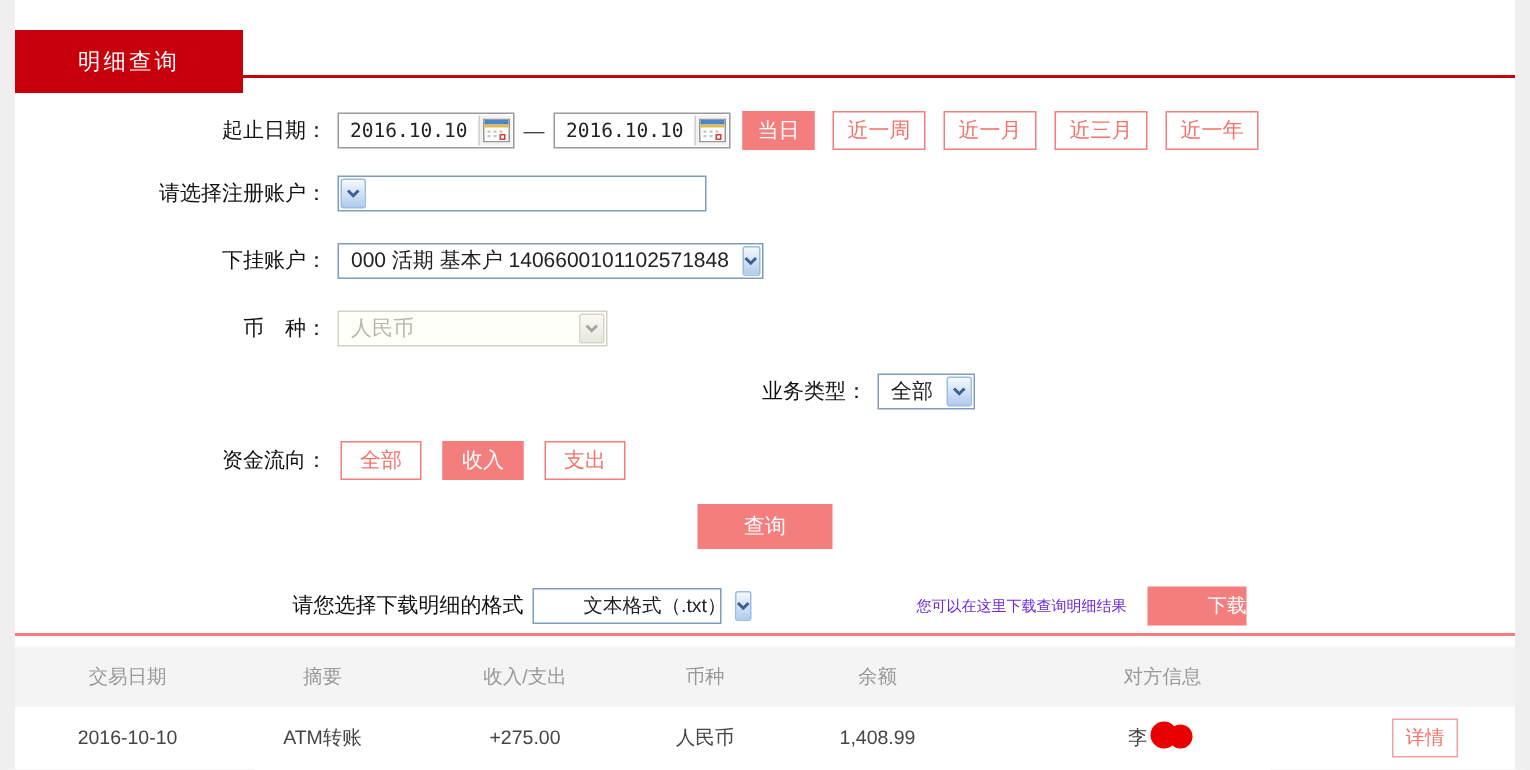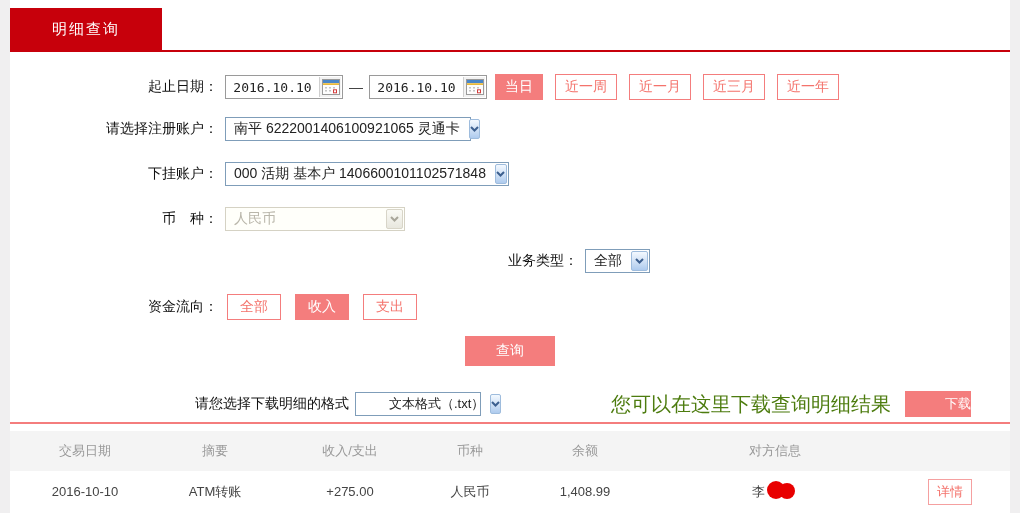--- a/index.html
+++ b/index.html
@@ -1,21 +1,21 @@
 <!DOCTYPE html>
 <html><head>
 <meta charset="utf-8">
 <style>
   * { margin:0; padding:0; box-sizing:border-box; }
   html,body { width:1020px; height:513px; overflow:hidden;
     font-family:"Liberation Sans", sans-serif; background:#f0eff0; }
   .content { margin:0 10px; width:1000px; height:513px; background:#fff; }
 
   
-  .tabbar { padding-top:8px; background:#fff; border-bottom:2px solid #c7000b; height:52px; }
+  .tabbar { padding-top:20px; background:#fff; border-bottom:2px solid #c7000b; height:52px; }
   .tab { width:152px; height:42px; background:#c7000b; color:#fff; font-size:15px;
     display:flex; align-items:center; justify-content:center; letter-spacing:2px; cursor:pointer; }
 
   
   .form { padding-top:22px; }
   .frow { display:flex; align-items:center; }
   .flabel { width:208px; text-align:right; font-size:14px; color:#111; flex:0 0 208px;padding-left:20px; }
   .r1 { height:26px; margin-bottom:17px; }
   .r2 { height:24px; margin-bottom:21px; }
   .r3 { height:24px; margin-bottom:21px; }
@@ -54,21 +54,21 @@
     background:#fff; border:1px solid #f47d7d; color:#f4736c; display:inline-flex;
     align-items:center; justify-content:center; cursor:pointer; }
   .flow-btn.active { background:#f47d7d; color:#fff; }
 
   .query-wrap { margin-top:16px; text-align:center; }
   .query-btn { width:90px; height:30px; background:#f47d7d; color:#fff; border:none;
     font-size:14px; cursor:pointer; font-family:"Liberation Sans", sans-serif; }
 
   .dl-row { margin-top:25px; margin-left:185px; height:26px; display:flex; align-items:center; }
   .dl-label { font-size:14px; color:#111; margin-right:6px; }
-  .dl-hint { font-size:20px; color:#4d7c0f; margin-left:130px; }
+  .dl-hint { font-size:10px; color:#6d28d9; margin-left:130px; }
   .dl-btn { margin-left:14px; width:66px; height:26px; background:#f47d7d; color:#fff;
     border:none; font-size:13px; cursor:pointer; font-family:"Liberation Sans", sans-serif;text-align:right; }
 
   .pink-divider { margin-top:5px; height:2px; background:#f47d7d; }
 
   
   .table { margin-top:7px; }
   .trow { display:flex; }
   .thead { background:#f4f4f4; }
   .tcell { text-align:center; font-size:13px; display:flex; align-items:center; justify-content:center; }
@@ -134,21 +134,20 @@
       <span class="pill active first">当日</span>
       <span class="pill">近一周</span>
       <span class="pill">近一月</span>
       <span class="pill">近三月</span>
       <span class="pill">近一年</span>
     </div>
 
     <div class="frow r2">
       <span class="flabel">请选择注册账户：</span>
       <span class="xp-select w-reg">
-        <span class="val">南平 6222001406100921065 灵通卡</span>
         <span class="xp-arrow">
           <svg width="9" height="6" viewBox="0 0 9 6">
               <path d="M1 1 L4.5 4.5 L8 1" stroke="#3c5f8f" stroke-width="2" fill="none"></path>
             </svg>
         </span>
       </span>
     </div>
 
     <div class="frow r3">
       <span class="flabel">下挂账户：</span>

